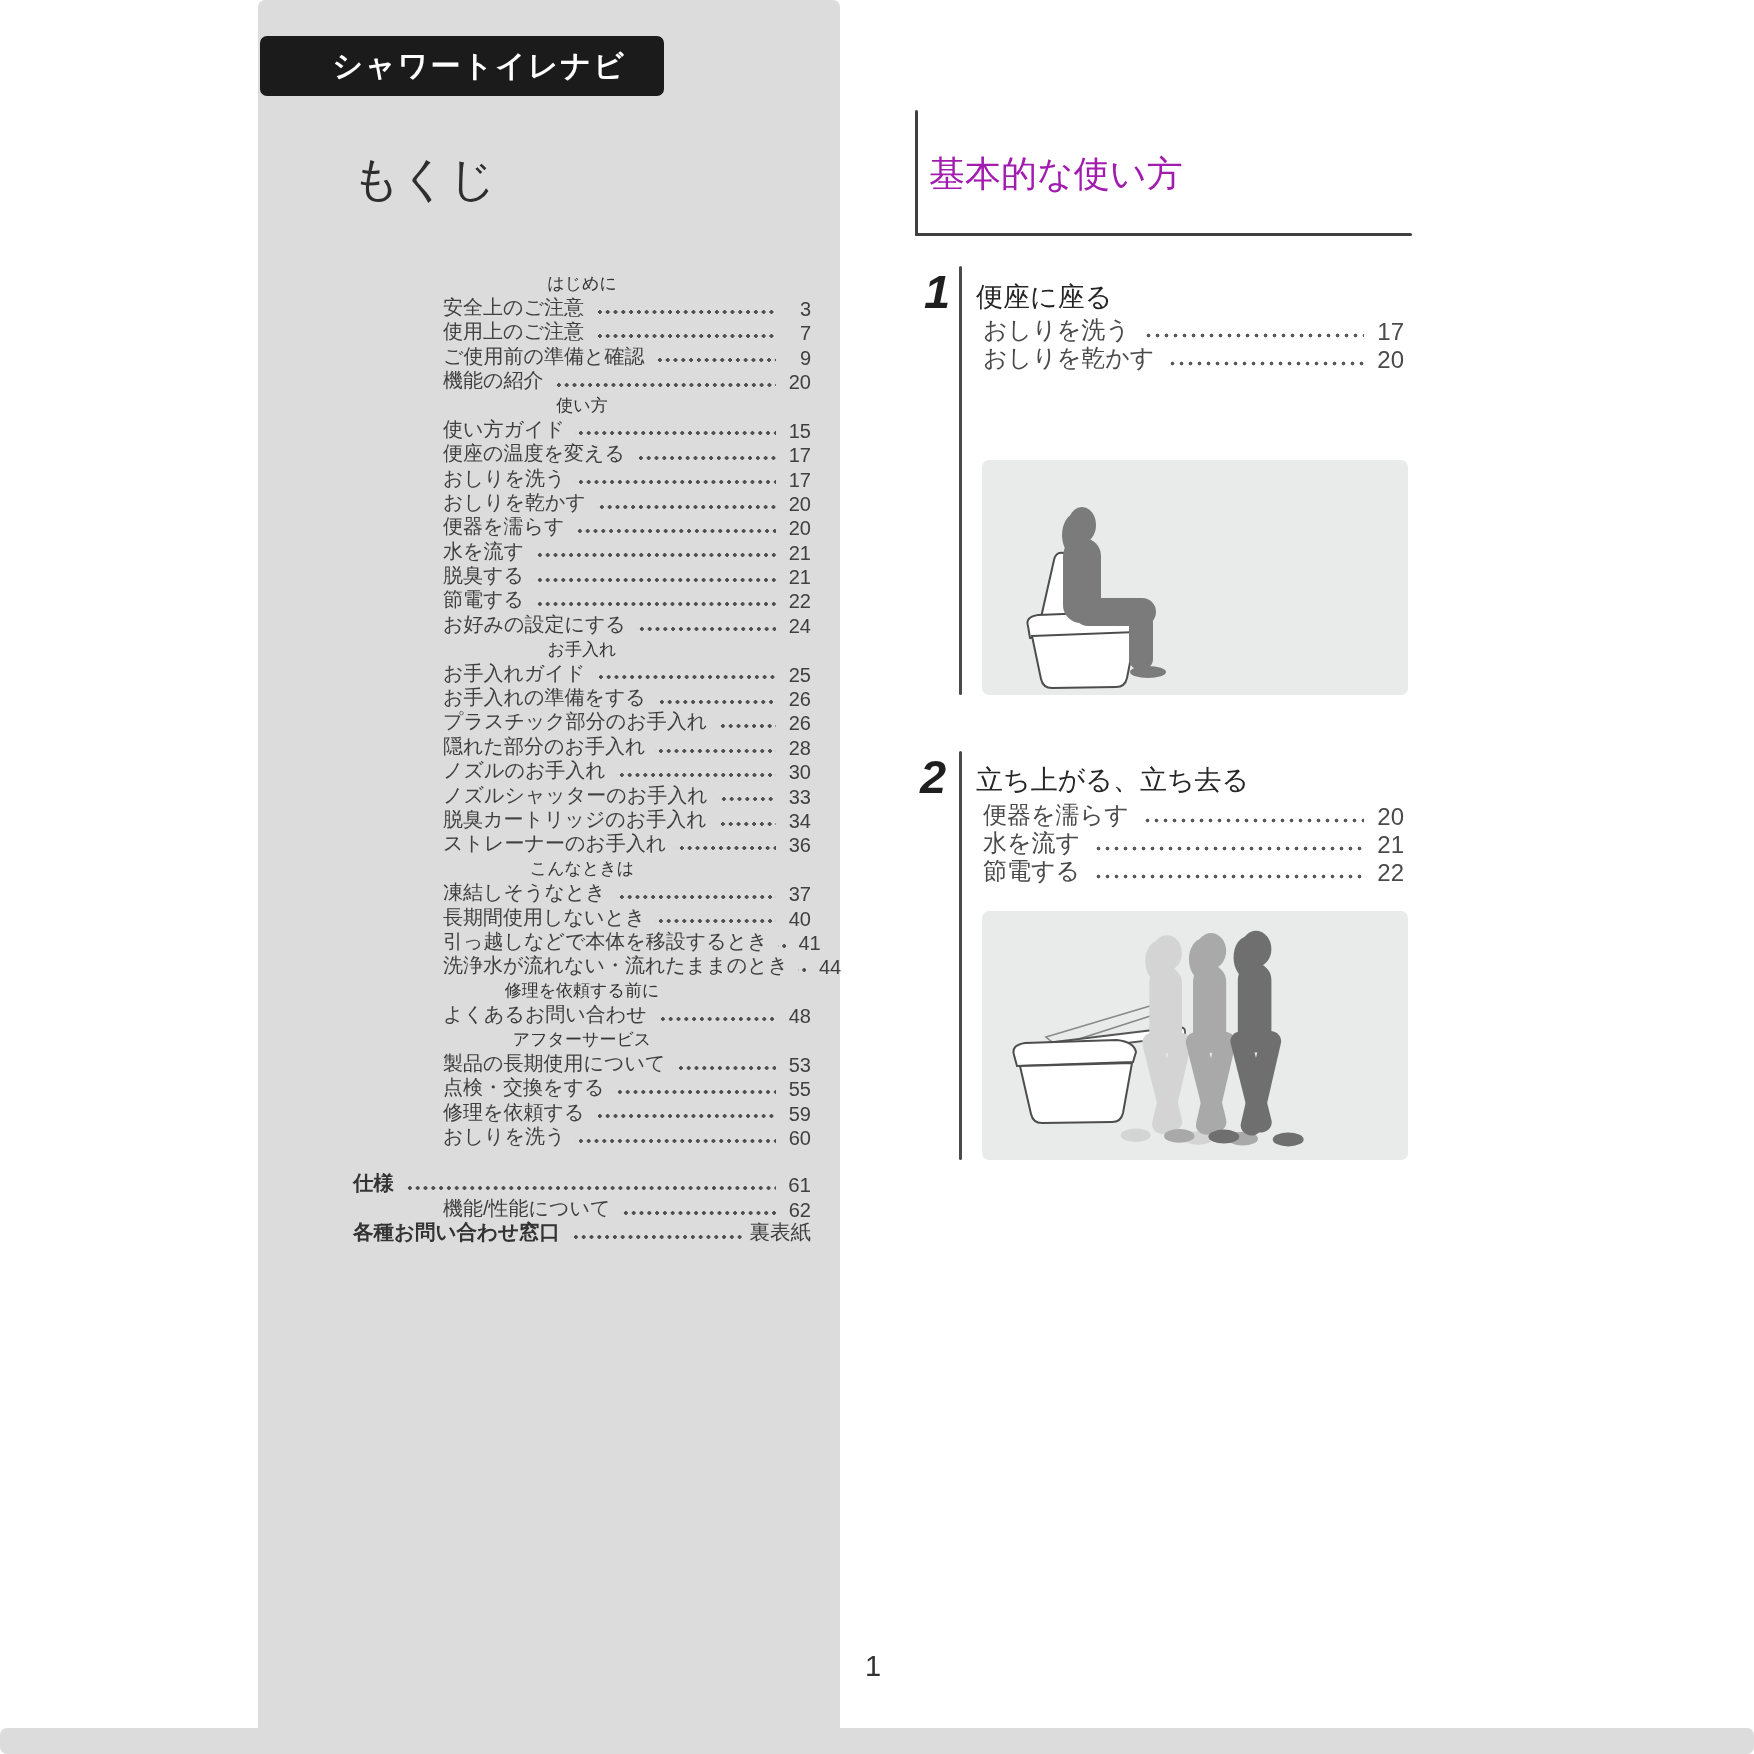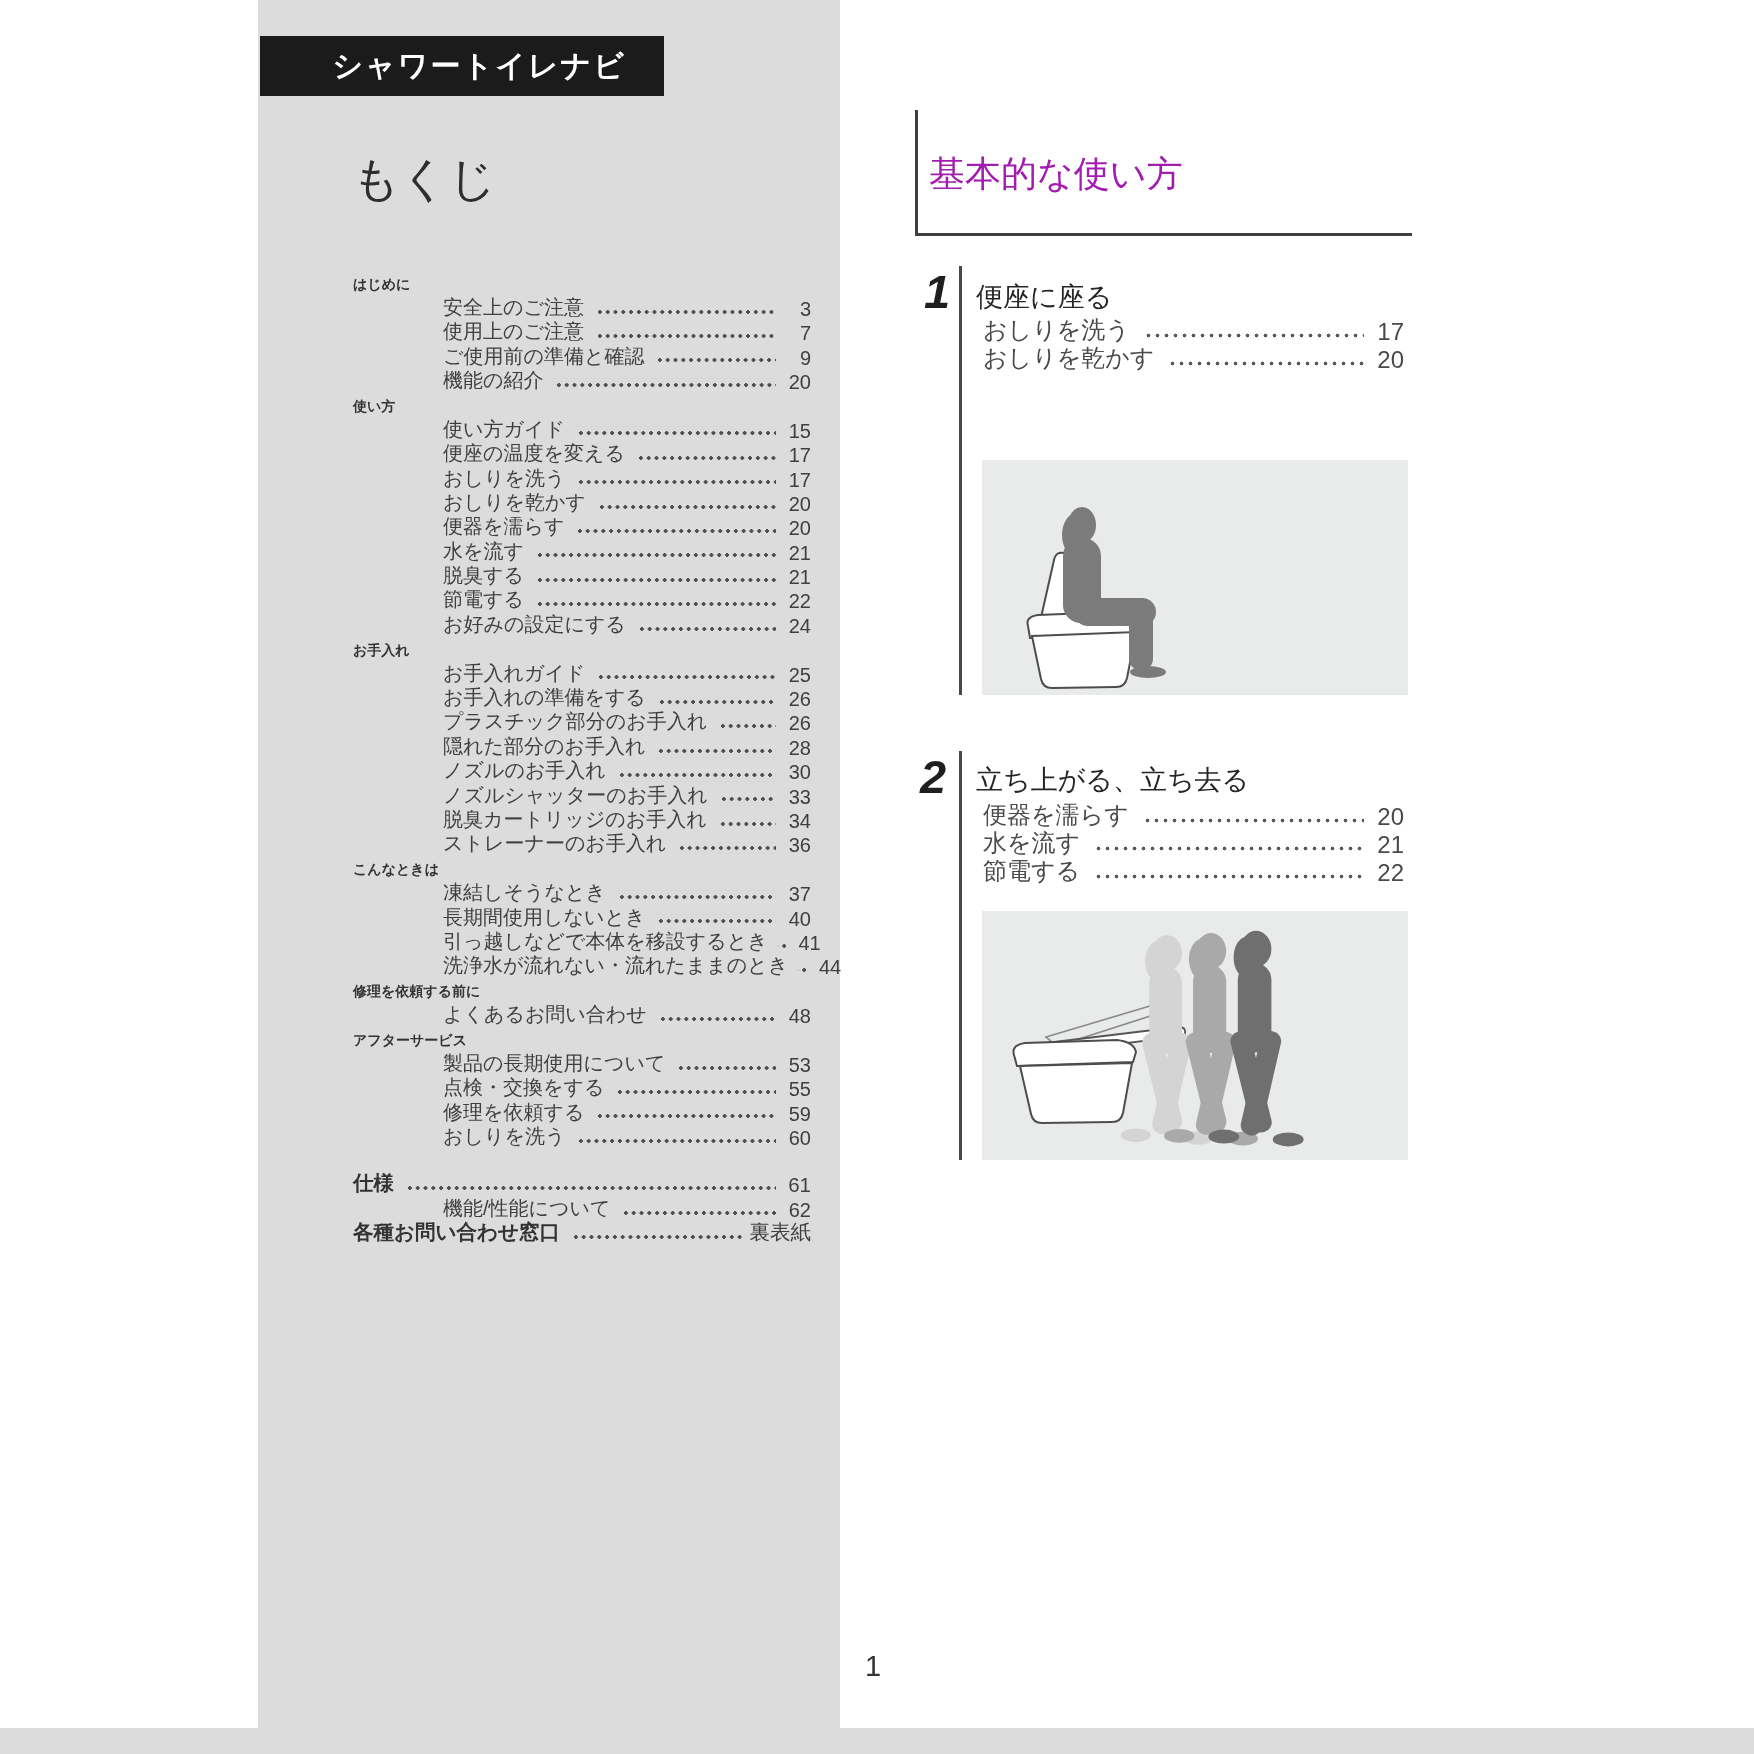--- a/index.html
+++ b/index.html
@@ -1,38 +1,38 @@
 <!DOCTYPE html>
 <html><head>
 <meta charset="utf-8">
 <style>
   html,body{margin:0;padding:0;}
   body{
     width:1754px;height:1754px;position:relative;background:#ffffff;
     font-family:"Liberation Sans","DejaVu Sans",sans-serif;
     color:#3c3c3c;overflow:hidden;
   }
-  .abs{position:absolute;}
+  .abs{position:absolute;border-radius:7px;}
 
   
   .gray-col{left:258px;top:0;width:582px;height:1754px;background:#dcdcdc;}
   .bottom-band{left:0;top:1728px;width:1754px;height:26px;background:#dcdcdc;}
 
   
   .badge{left:260px;top:36px;width:404px;height:60px;background:#1b1b1b;
     color:#fff;display:flex;align-items:center;justify-content:flex-end;
     padding-right:38px;box-sizing:border-box;font-size:30px;font-weight:bold;
     letter-spacing:2px;}
 
   
   .mokuji{left:352px;top:148px;font-size:47px;color:#2e2e2e;font-weight:400;}
 
   
   .toc{left:353px;top:272px;width:458px;font-size:20px;color:#3f3f3f;}
-  .toc .sec{height:24.4px;line-height:24.4px;font-weight:bold;font-size:14px;color:#333;white-space:nowrap;}
+  .toc .sec{height:24.4px;line-height:24.4px;font-weight:normal;font-size:17px;color:#333;white-space:nowrap;text-align:center;}
   .row{display:flex;align-items:flex-end;height:24.4px;}
   .row.sub{margin-left:90px;}
   .row.toplevel{font-weight:bold;font-size:20.5px;color:#333;}
   .row.toplevel .num{font-weight:normal;color:#3f3f3f;}
   .lbl{white-space:nowrap;}
   .leader{flex:1 1 auto;height:20px;margin:0 5px 0 10px;min-width:8px;
     background-image:radial-gradient(circle,#4f4f4f 1.6px,transparent 1.9px);
     background-size:7.8px 8px;background-repeat:repeat-x;background-position:2px 56%;}
   .num{min-width:30px;text-align:right;white-space:nowrap;}
   .spacer{height:23px;}

